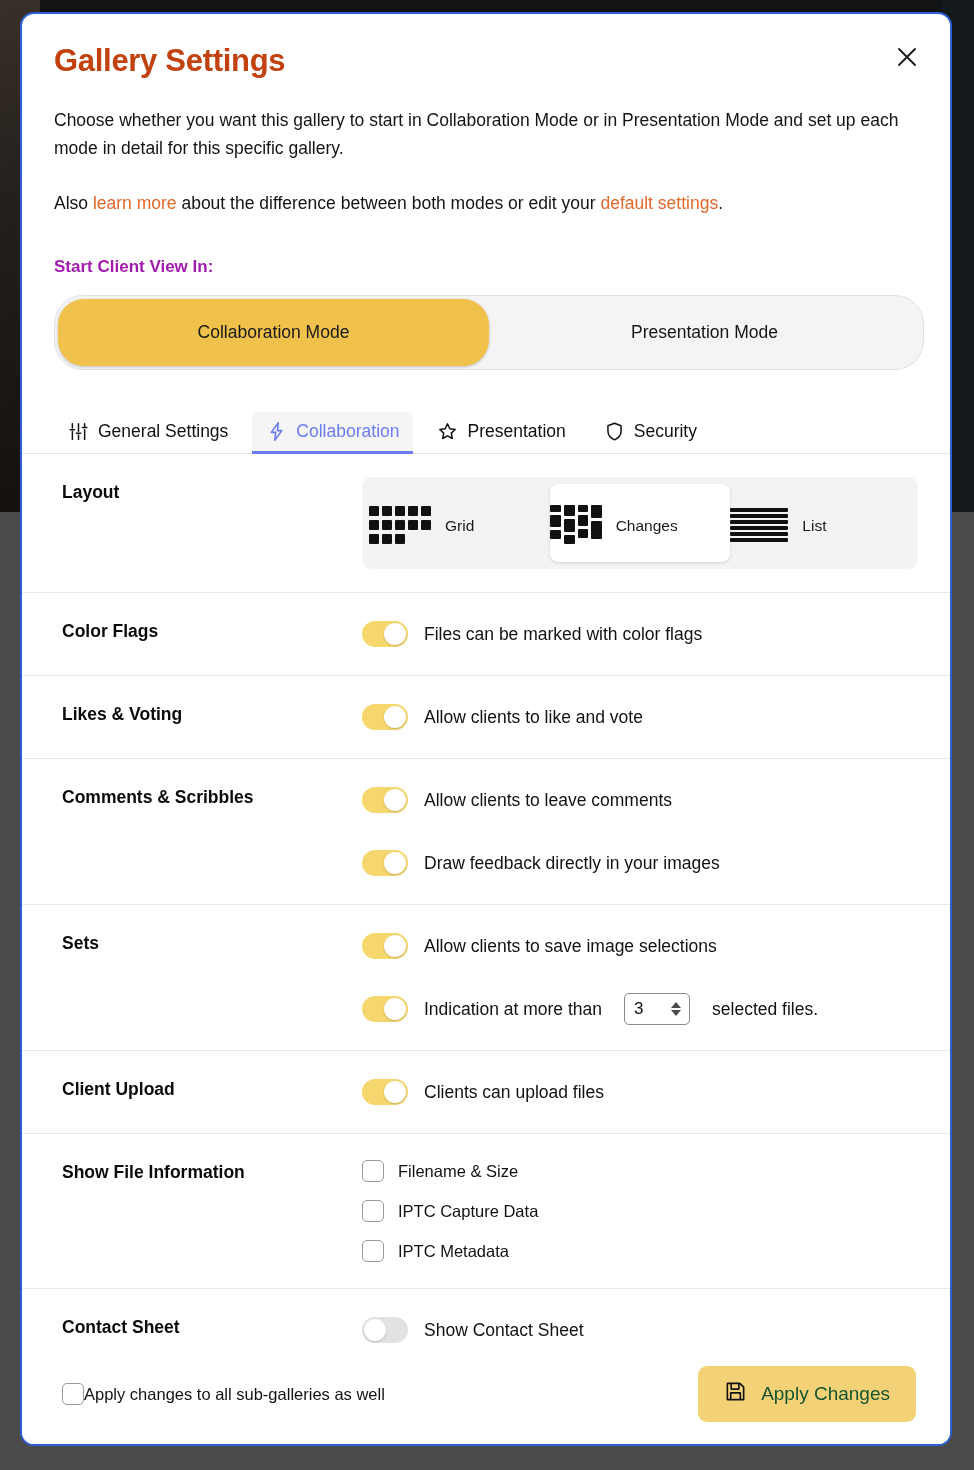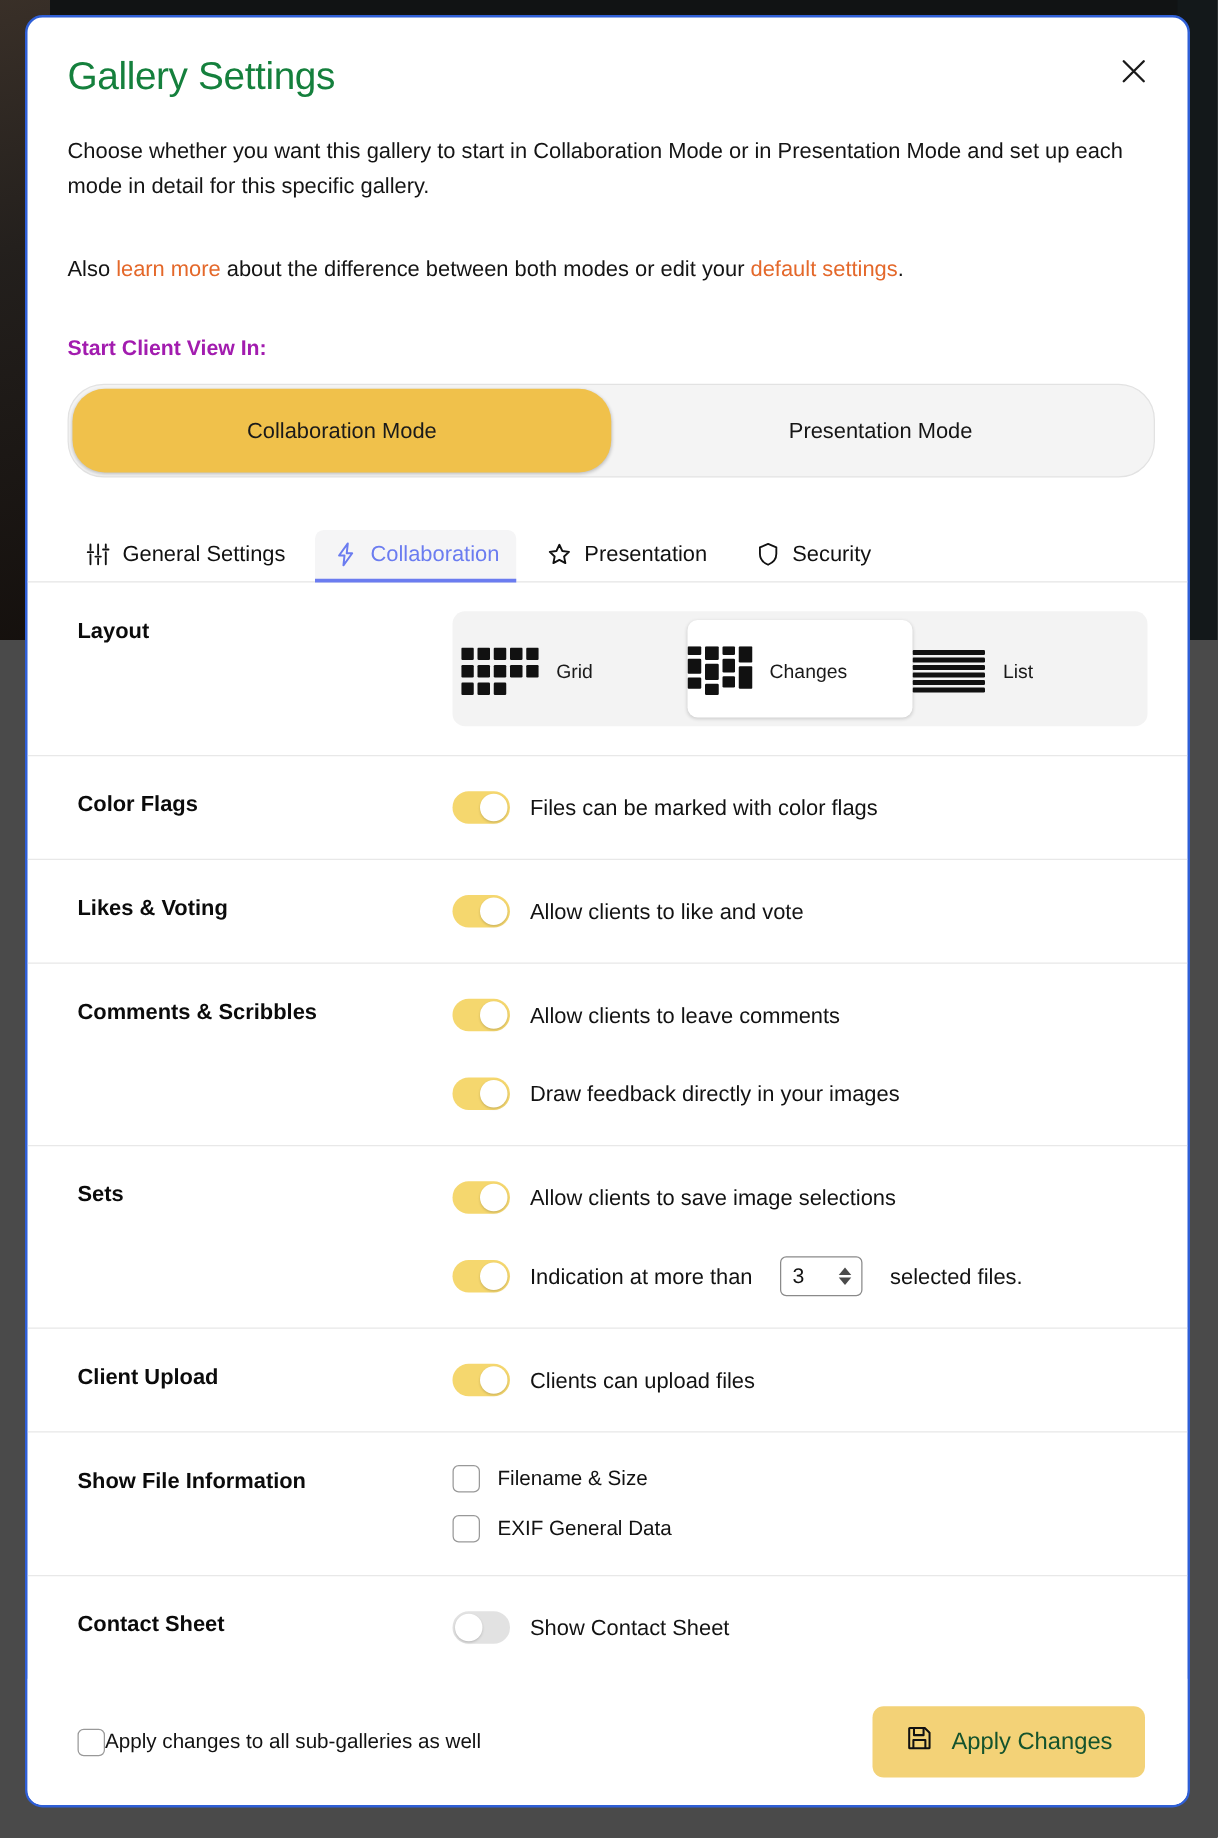--- a/index.html
+++ b/index.html
@@ -57,23 +57,23 @@
   }
 
   
   .head {
     position: relative;
     padding: 30px 34px 0 32px;
     flex: 0 0 auto;
   }
   .title {
     font-size: 31px;
-    font-weight: normal;
+    font-weight: bold;
     letter-spacing: -0.3px;
-    color: #15803d;
+    color: #c2410c;
     margin: 0;
     line-height: 1.1;
   }
   .close-btn {
     position: absolute;
     right: 26px;
     top: 26px;
     width: 34px; height: 34px;
     display: flex;
     align-items: center;
@@ -86,21 +86,21 @@
   .close-btn svg { display:block; }
 
   .intro {
     margin-top: 28px;
     font-size: 17.5px;
     line-height: 1.62;
     color: #141414;
     max-width: 880px;
   }
   .intro p { margin: 0; }
-  .intro p + p { margin-top: 38px; }
+  .intro p + p { margin-top: 26px; }
   .lnk {
     color: #e4682a;
     text-decoration: none;
     cursor: pointer;
   }
 
   
   .scv-label {
     margin-top: 40px;
     font-size: 17px;
@@ -549,21 +549,25 @@
 
     <div class="row">
       <div class="row-label">Show File Information</div>
       <div class="row-ctrl">
         <div class="cb-line">
           <span class="checkbox"></span>
           <span class="cb-text">Filename &amp; Size</span>
         </div>
         <div class="cb-line">
           <span class="checkbox"></span>
-          <span class="cb-text">EXIF General Data</span>
+          <span class="cb-text">IPTC Capture Data</span>
+        </div>
+        <div class="cb-line">
+          <span class="checkbox"></span>
+          <span class="cb-text">IPTC Metadata</span>
         </div>
       </div>
     </div>
 
     <div class="row">
       <div class="row-label">Contact Sheet</div>
       <div class="row-ctrl">
         <div class="ctrl-line">
           <div class="toggle off"></div>
           <span class="ctrl-text">Show Contact Sheet</span>

